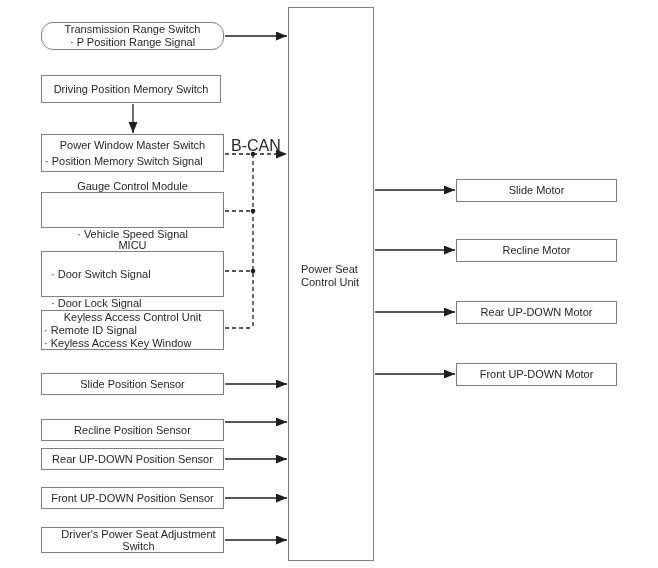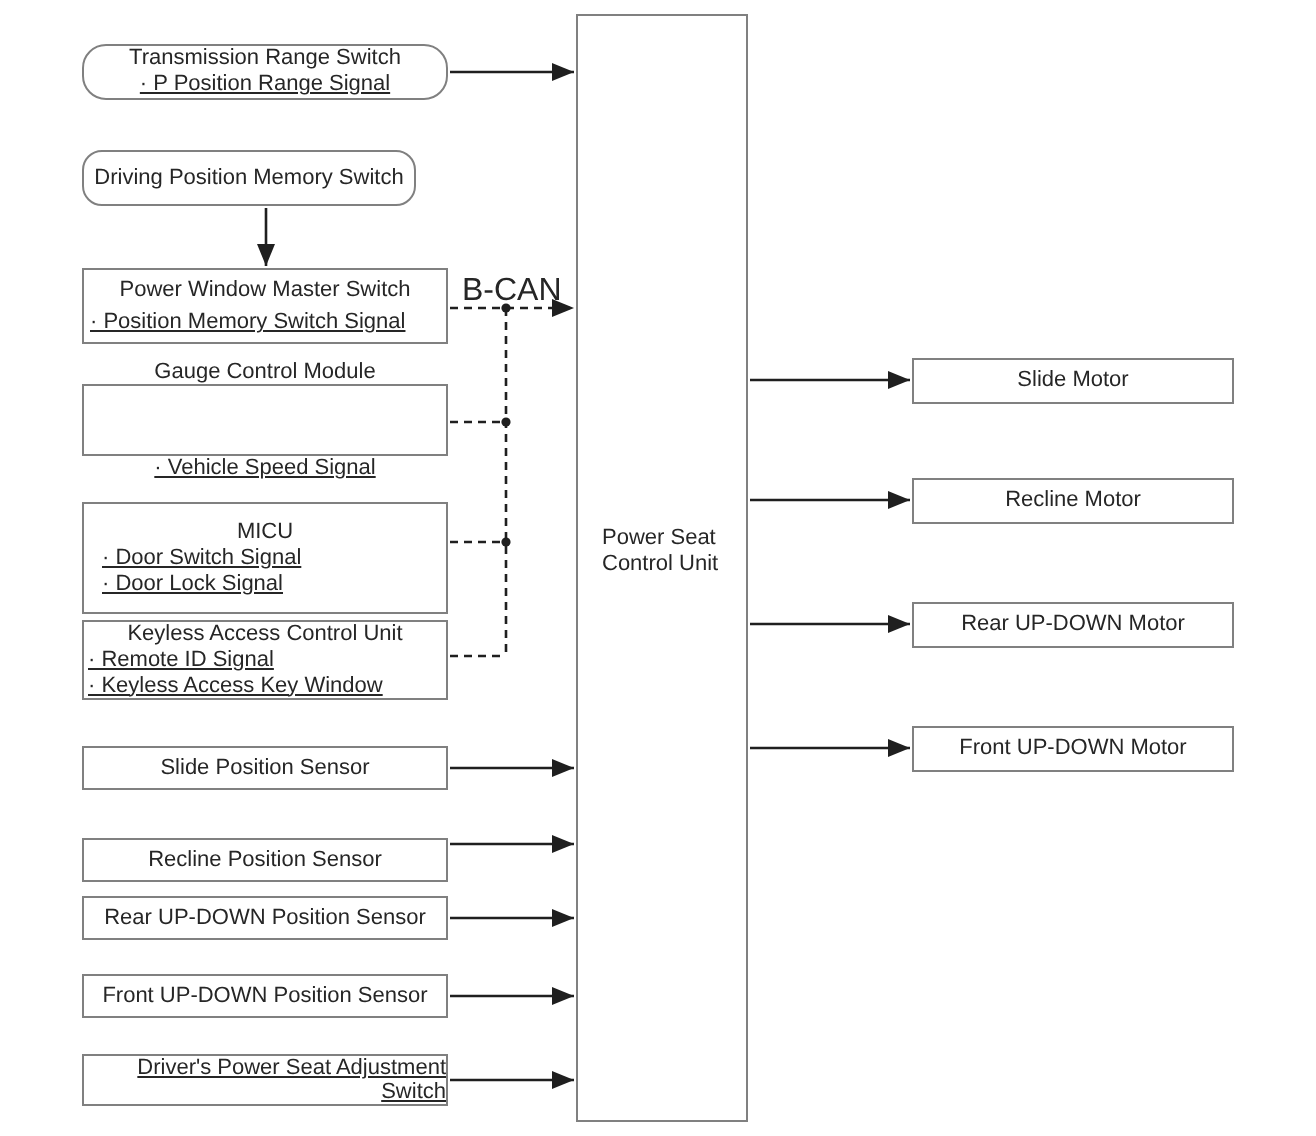--- a/index.html
+++ b/index.html
@@ -22,26 +22,26 @@
     position:absolute;
     box-sizing:border-box;
     border:1px solid var(--border);
     background:var(--bg);
     display:flex;
     flex-direction:column;
     justify-content:center;
     line-height:13px;
   }
   .node .title{text-align:center;white-space:pre-line;}
-  .node .sig{text-align:center;text-decoration:underline;}
+  .node .sig{text-align:center;}
   .node.spread{line-height:16px;}
   .node.sig-left .sig{text-align:left;padding-left:3px;}
   .node.sig-indent .sig{text-align:left;padding-left:9px;}
   .node.sig-edge .sig{text-align:left;padding-left:2px;}
-  .node.title-left .title{text-align:right;padding-left:12px;line-height:12px;text-decoration:underline;}
+  .node.title-left .title{text-align:center;padding-left:12px;line-height:12px;}
   .unit{
     position:absolute;
     box-sizing:border-box;
     border:1px solid var(--border);
     background:var(--bg);
   }
   .unit .label{
     position:absolute;
     top:255px;left:12px;right:2px;
     white-space:pre-line;
@@ -97,35 +97,35 @@
     <line class="wire" x1="375" y1="250" x2="455" y2="250" marker-end="url(#arrow)"></line>
     <line class="wire" x1="375" y1="312" x2="455" y2="312" marker-end="url(#arrow)"></line>
     <line class="wire" x1="375" y1="374" x2="455" y2="374" marker-end="url(#arrow)"></line>
   </svg>
 
   <div class="node" style="left:41px;top:22px;width:183px;height:28px;border-radius:12px;">
     <div class="title">Transmission Range Switch</div>
     <div class="sig">· P Position Range Signal</div>
   </div>
 
-  <div class="node" style="left:41px;top:75px;width:167px;height:28px;border-radius:10px;">
+  <div class="node" style="left:41px;top:75px;width:180px;height:28px;">
     <div class="title">Driving Position Memory Switch</div>
   </div>
 
   <div class="node spread sig-left" style="left:41px;top:134px;width:183px;height:38px;">
     <div class="title">Power Window Master Switch</div>
     <div class="sig">· Position Memory Switch Signal</div>
   </div>
 
   <div class="node spread" style="left:41px;top:192px;width:183px;height:36px;gap:32px;">
     <div class="title">Gauge Control Module</div>
     <div class="sig">· Vehicle Speed Signal</div>
   </div>
 
-  <div class="node sig-indent" style="left:41px;top:251px;width:183px;height:56px;">
+  <div class="node sig-indent" style="left:41px;top:251px;width:183px;height:46px;gap:16px;">
     <div class="title">MICU</div>
     <div class="sig">· Door Switch Signal</div>
     <div class="sig">· Door Lock Signal</div>
   </div>
 
   <div class="node sig-edge" style="left:41px;top:310px;width:183px;height:40px;">
     <div class="title">Keyless Access Control Unit</div>
     <div class="sig">· Remote ID Signal</div>
     <div class="sig">· Keyless Access Key Window</div>
   </div>

